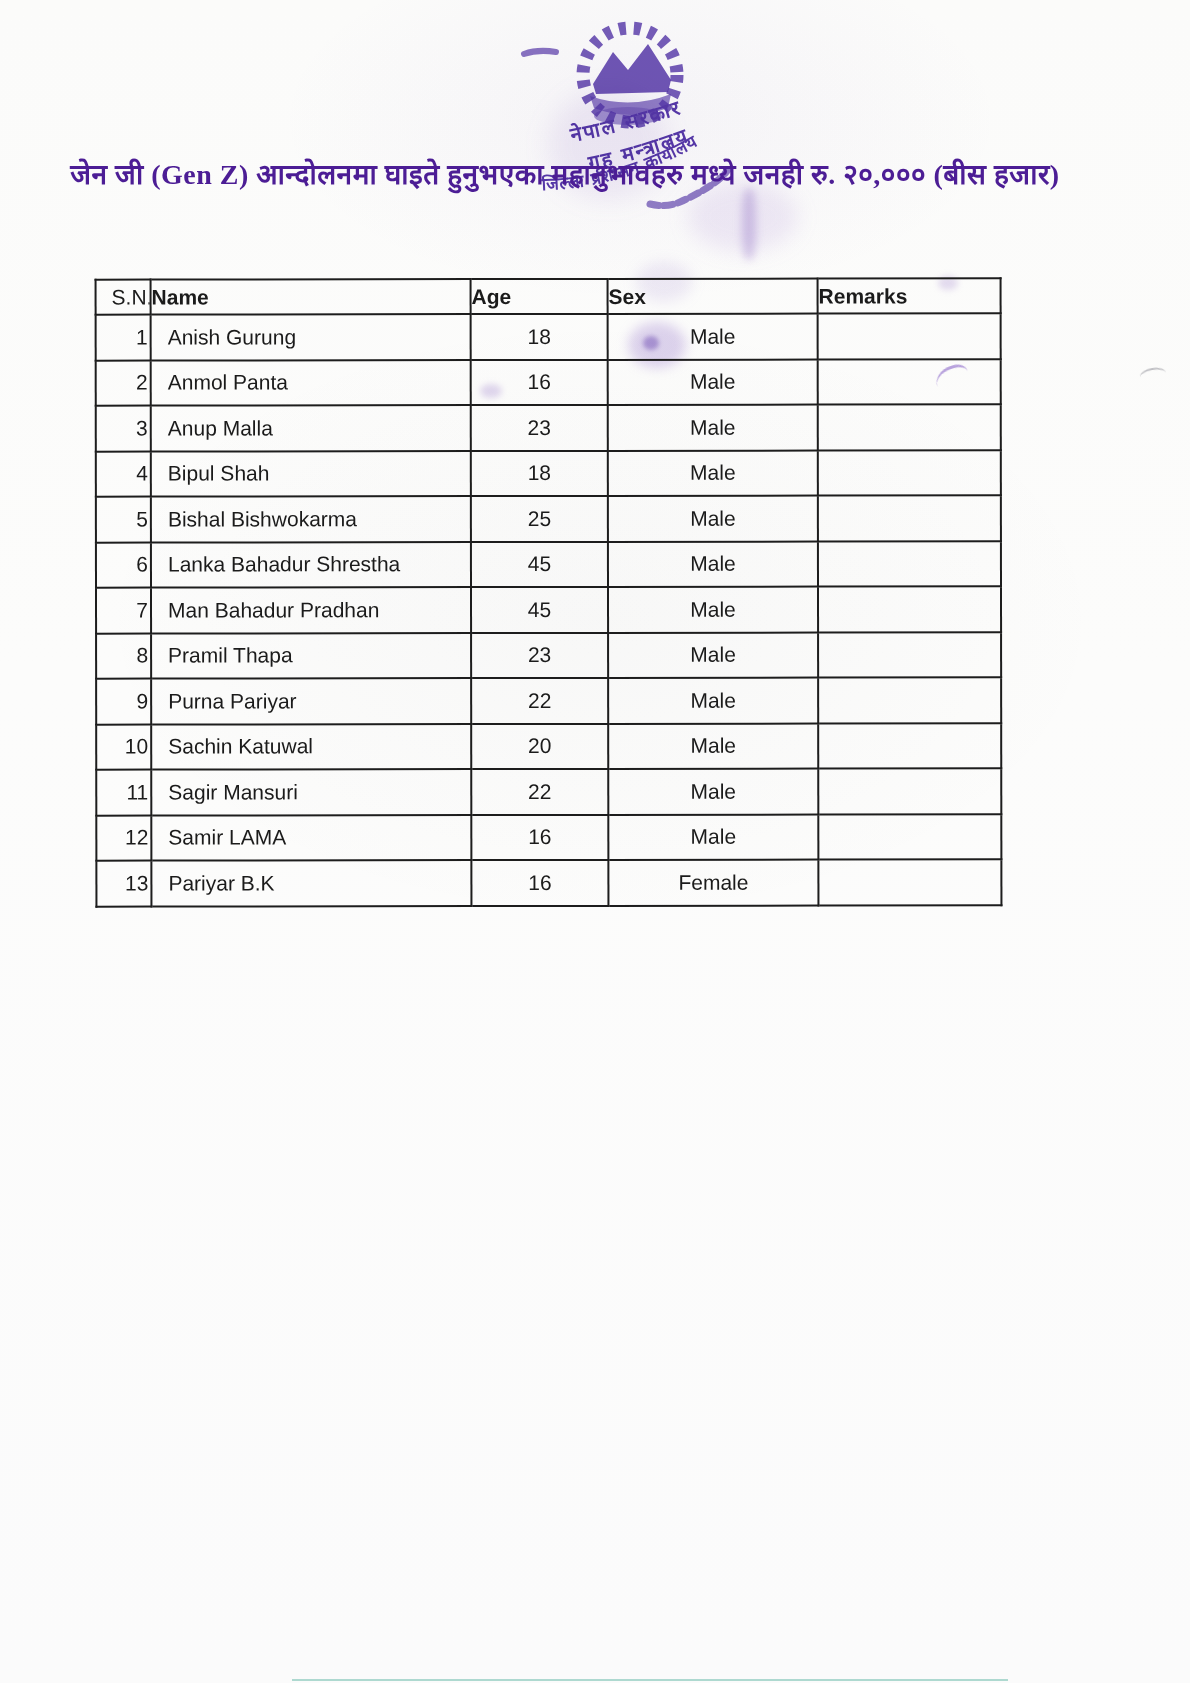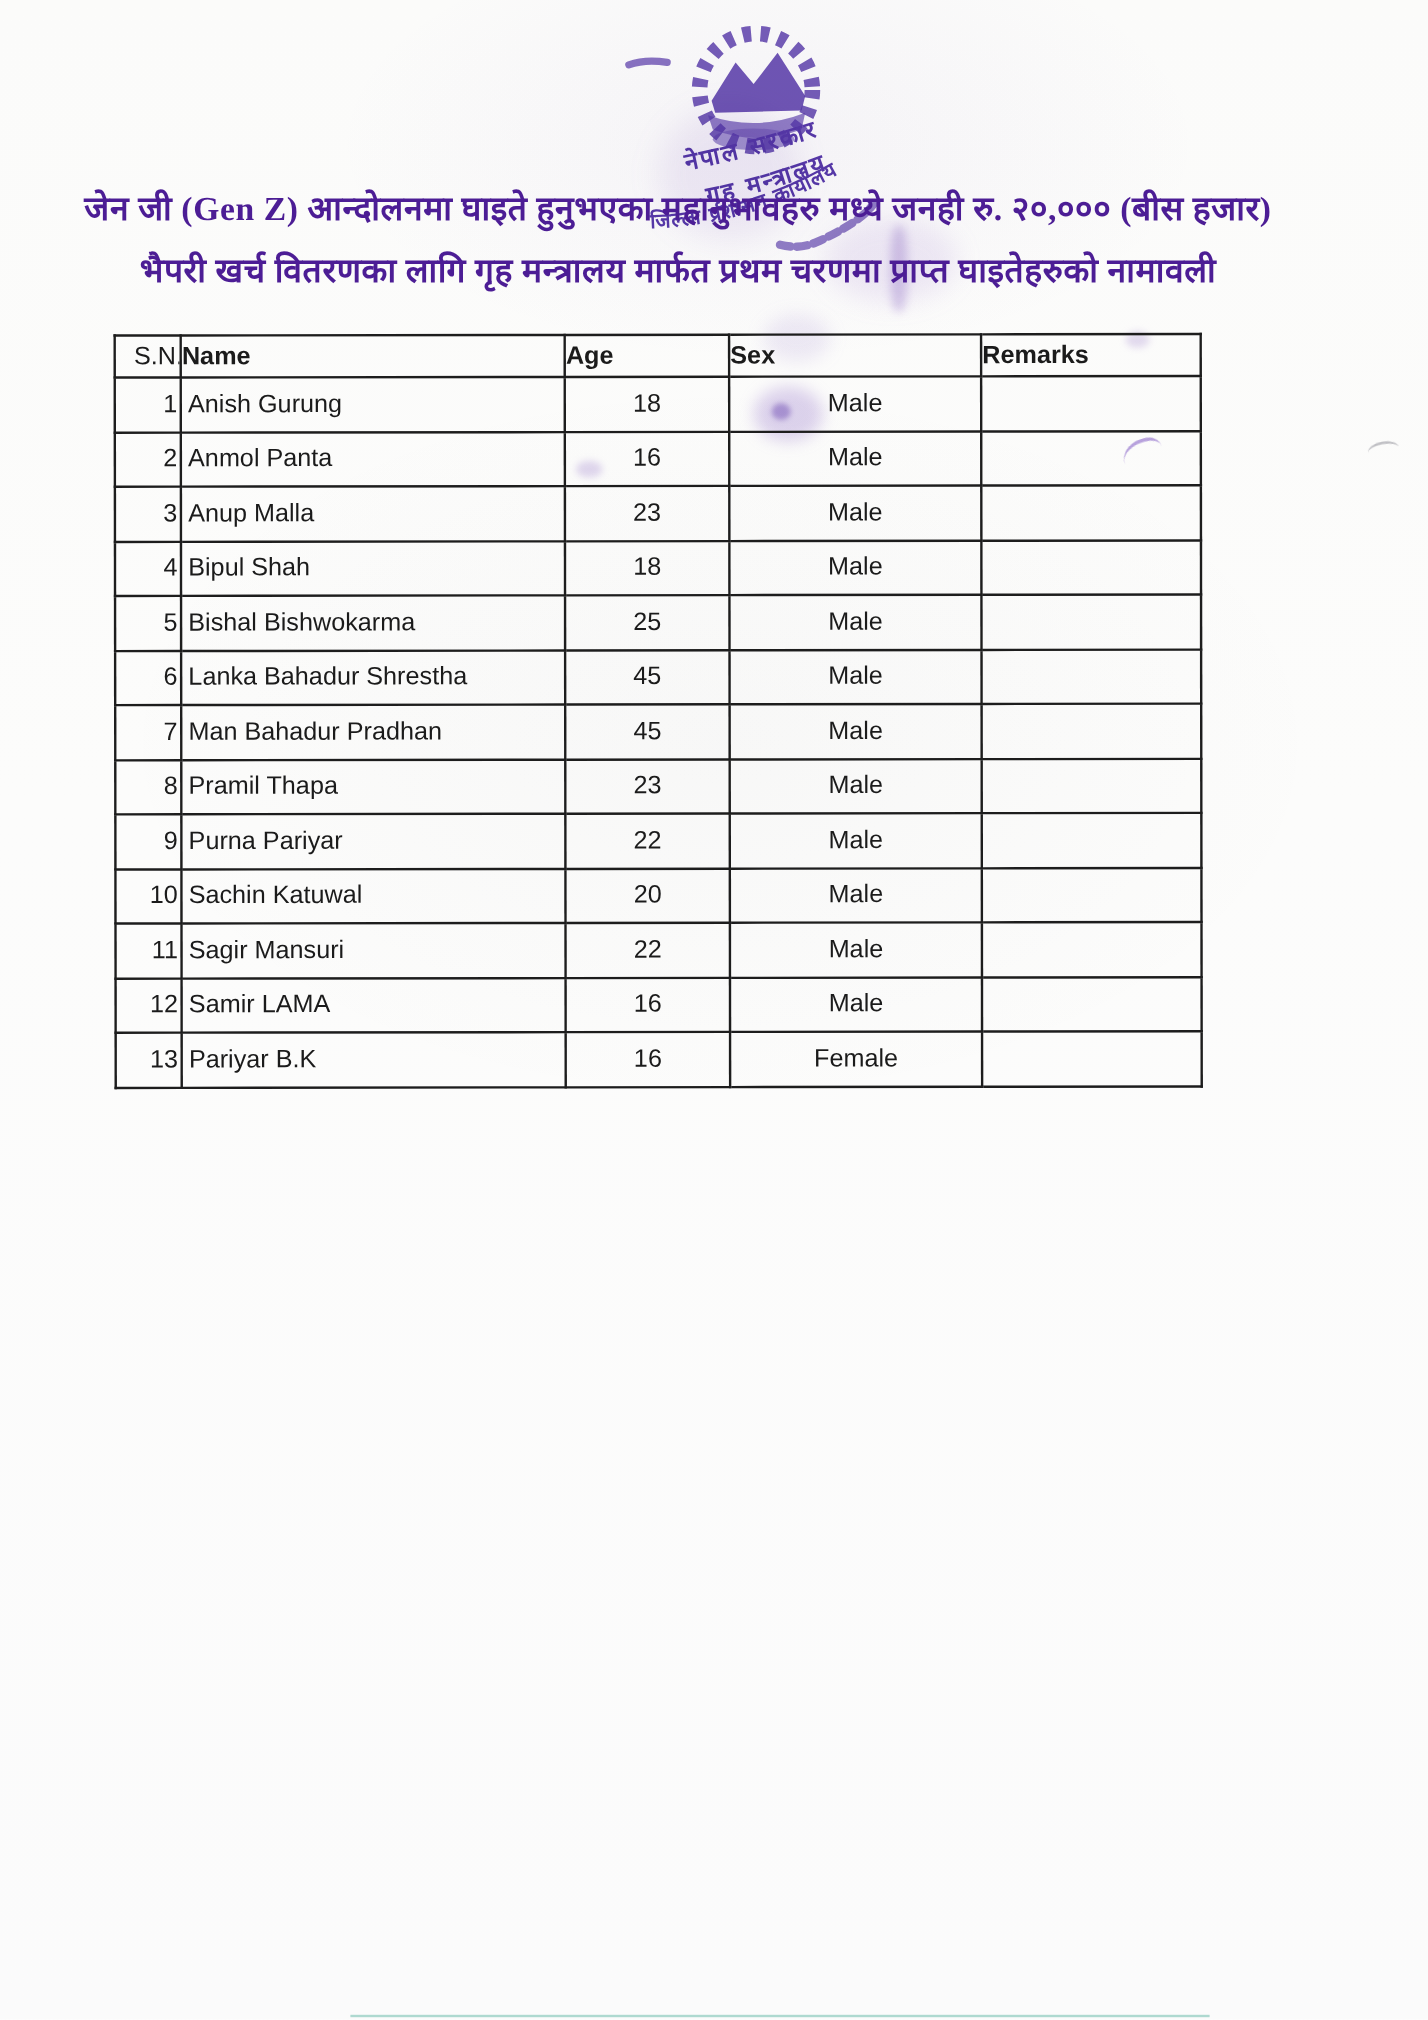--- a/index.html
+++ b/index.html
@@ -53,21 +53,21 @@
     transform:rotate(-0.08deg);
   }
   .doc-table th,.doc-table td{
     border:2.2px solid #1d1d1d;padding:0;overflow:hidden;white-space:nowrap;
     font-family:"Liberation Sans","DejaVu Sans",sans-serif;color:#1b1b1b;
   }
   .doc-table thead th{height:33px;font-size:21px;font-weight:700;text-align:left;}
   .doc-table thead th.c-sn{text-align:right;padding-left:15px;font-weight:400;font-size:21px;}
   .doc-table tbody td{height:43.5px;font-size:21px;font-weight:400;}
   .doc-table td.c-sn{text-align:right;padding-right:2px;}
-  .doc-table td.c-name{text-align:left;padding-left:5px;}
+  .doc-table td.c-name{text-align:left;padding-left:16px;}
   .doc-table td.c-age,.doc-table td.c-sex{text-align:center;}
 </style>
 </head>
 <body>
 
 <div class="scan-page">
 
   <div class="stamp">
     <svg viewBox="0 0 310 230" xmlns="http://www.w3.org/2000/svg">
       <g fill="#4a28a5" stroke="#4a28a5">
@@ -109,21 +109,20 @@
   <div class="smudge sm-4"></div>
   <div class="smudge sm-5"></div>
   <div class="smudge sm-6"></div>
   <div class="smudge sm-7"></div>
   <div class="scribble scr-1"></div>
   <div class="scribble scr-2"></div>
   <div class="scan-edge-line"></div>
 
   <div class="titles">
     <div class="title-line">जेन जी (Gen Z) आन्दोलनमा घाइते हुनुभएका महानुभावहरु मध्ये जनही रु. २०,००० (बीस हजार)</div>
-    <div class="title-line second">भैपरी खर्च वितरणका लागि गृह मन्त्रालय मार्फत प्रथम चरणमा प्राप्त घाइतेहरुको नामावली</div>
   </div>
 
   <table class="doc-table">
     <colgroup>
       <col style="width:55px">
         <col style="width:320px">
         <col style="width:137px">
       <col style="width:210px">
         <col style="width:183px">
     </colgroup>

